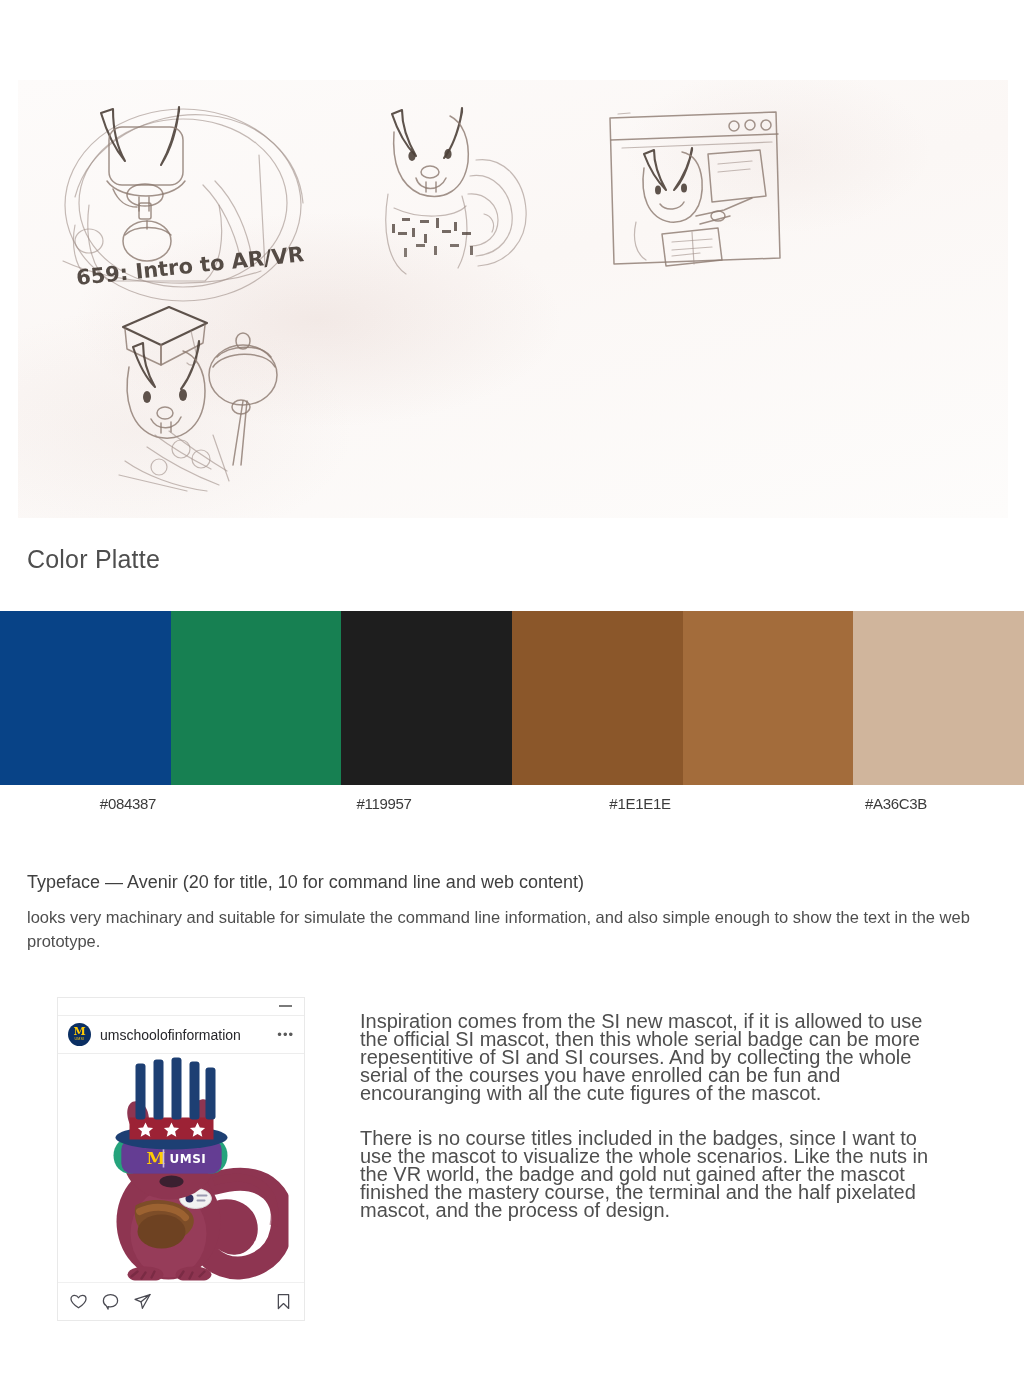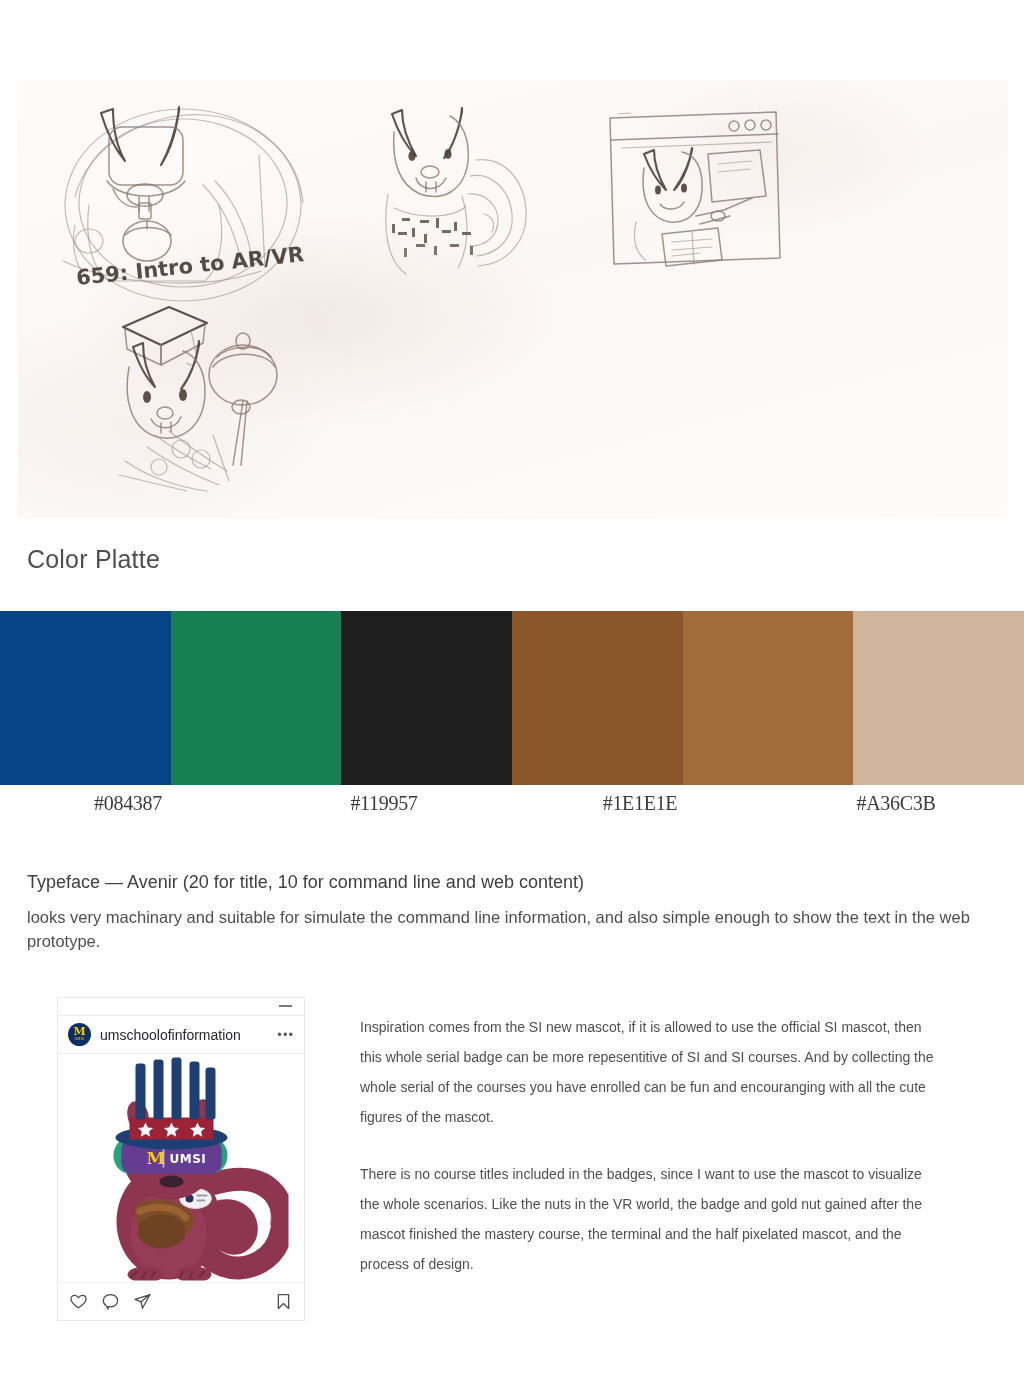--- a/index.html
+++ b/index.html
@@ -64,22 +64,22 @@
     position: absolute;
     left: 0; top: 785px;
     width: 1024px; height: 36px;
     display: flex;
   }
   .hex-cell {
     flex: 1 1 0;
     display: flex;
     align-items: center;
     justify-content: center;
-    font-family: Liberation Serif, serif;
-    font-size: 20px;
+    font-family: Liberation Sans, sans-serif;
+    font-size: 15px;
     color: #3b3b3b;
     letter-spacing: -0.3px;
   }
 
   
   .type-head {
     position: absolute;
     left: 27px; top: 872px;
     font-size: 18px;
     font-weight: 400;
@@ -175,22 +175,22 @@
   }
   .ig-actions .spacer { flex: 1; }
   .ig-ico { width: 19px; height: 19px; display: block; }
   .ig-ico path, .ig-ico circle, .ig-ico polygon { fill: none; stroke: #4a4a52; stroke-width: 1.6; stroke-linejoin: round; stroke-linecap: round; }
 
   
   .copy {
     position: absolute;
     left: 360px; top: 1012px;
     width: 585px;
-    font-size: 14px;
-    line-height: 30px;
+    font-size: 20px;
+    line-height: 18px;
     color: #4f4f4f;
   }
   .copy p { margin: 0 0 27px 0; }
 </style>
 </head>
 <body>
 
 <div class="section-title" id="sketch-title">Sketch</div>
 
 <div class="sketch-area">

